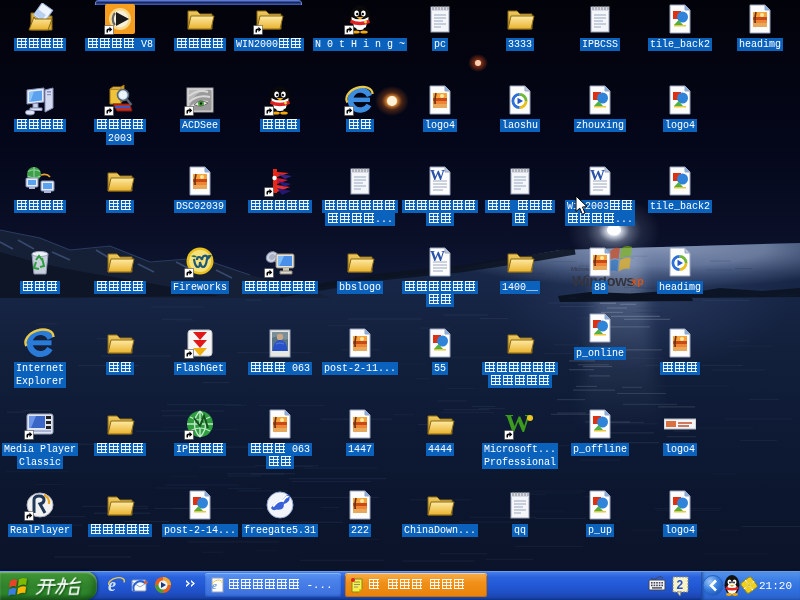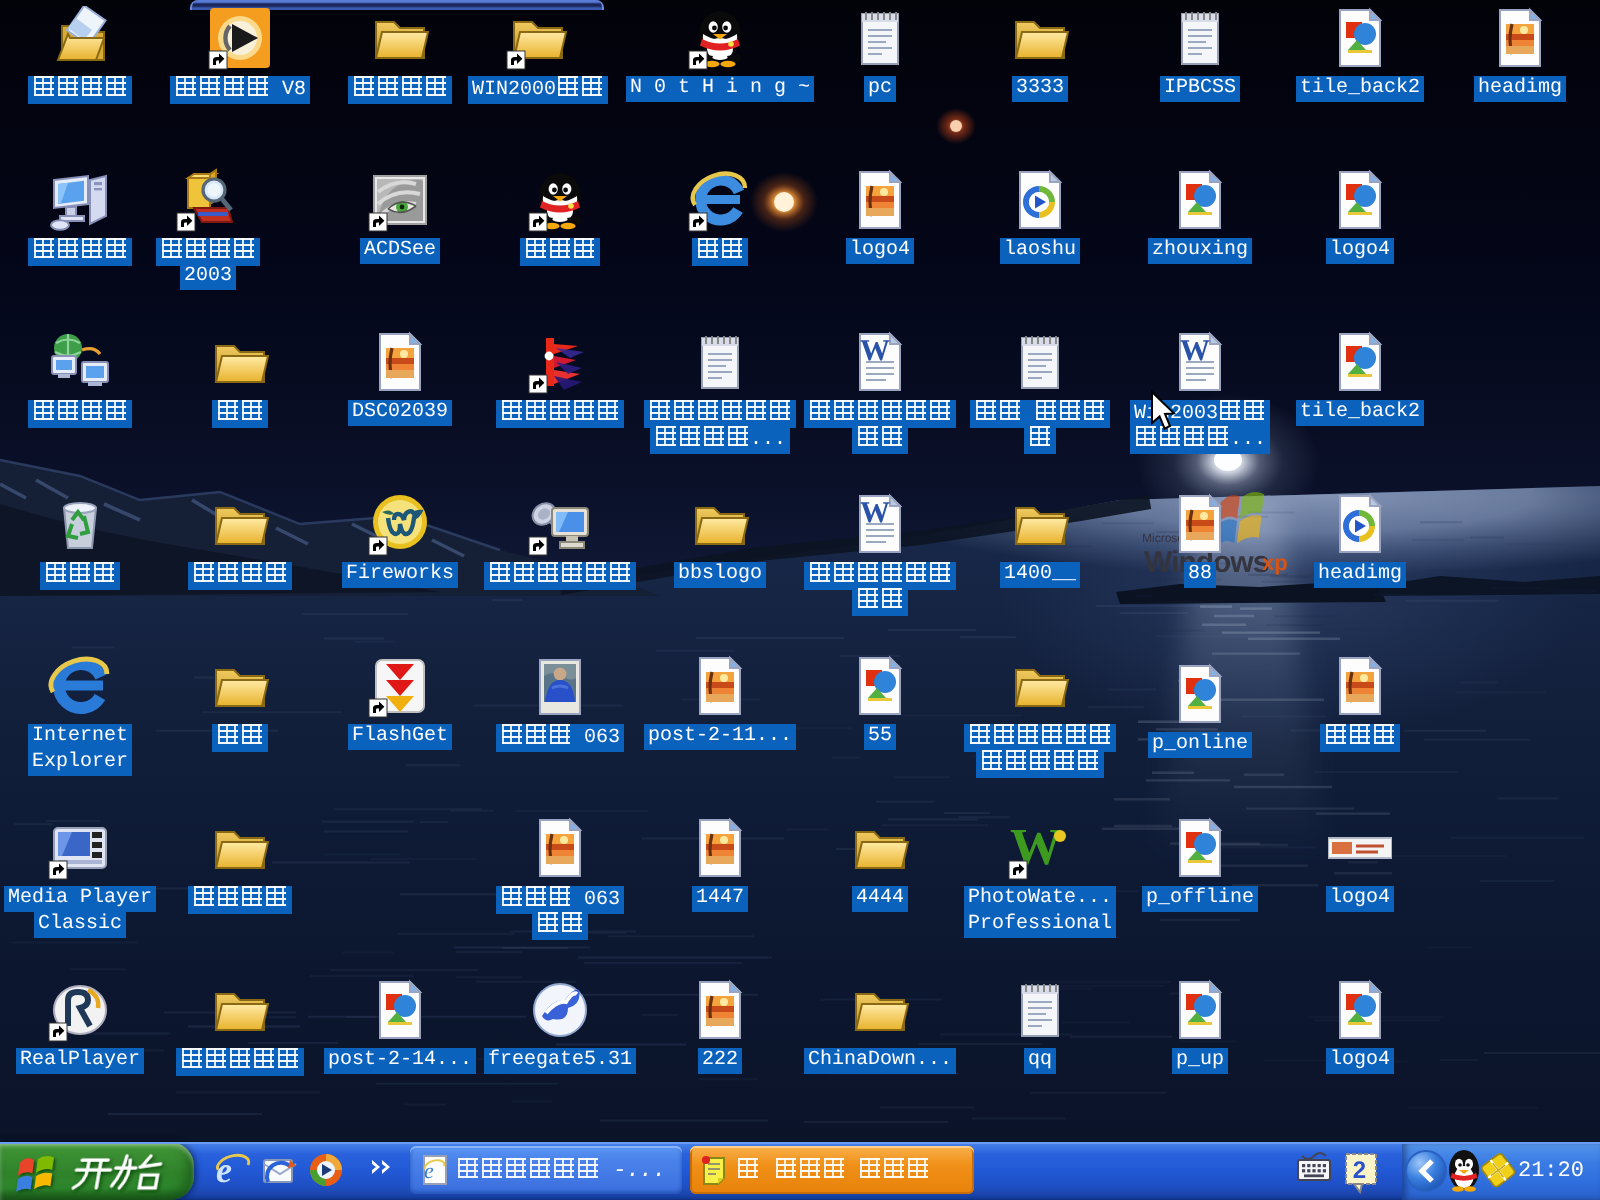--- a/index.html
+++ b/index.html
@@ -629,21 +629,21 @@
       <div class="iw">
         <svg class="ic">
           <use href="#player8"></use>
         </svg>
         <svg class="shx">
           <use href="#sharrow"></use>
         </svg>
       </div>
       <div class="lw"><span class="lbl"><b class="z"></b><b class="z"></b><b class="z"></b><b class="z"></b><i>&nbsp;V8</i></span></div>
     </div>
-    <div class="icon" style="left:44px;top:84px">
+    <div class="icon" style="left:60px;top:84px">
       <div class="iw">
         <svg class="ic">
           <use href="#ciba"></use>
         </svg>
         <svg class="shx">
           <use href="#sharrow"></use>
         </svg>
       </div>
       <div class="lw"><span class="lbl"><b class="z"></b><b class="z"></b><b class="z"></b><b class="z"></b></span></div>
       <div class="lw"><span class="lbl"><i>2003</i></span></div>
@@ -730,20 +730,31 @@
       <div class="iw">
         <svg class="ic">
           <use href="#flashget"></use>
         </svg>
         <svg class="shx">
           <use href="#sharrow"></use>
         </svg>
       </div>
       <div class="lw"><span class="lbl"><i>FlashGet</i></span></div>
     </div>
+    <div class="icon" style="left:140px;top:408px">
+      <div class="iw">
+        <svg class="ic">
+          <use href="#ipq"></use>
+        </svg>
+        <svg class="shx">
+          <use href="#sharrow"></use>
+        </svg>
+      </div>
+      <div class="lw"><span class="lbl"><i>IP</i><b class="z"></b><b class="z"></b><b class="z"></b></span></div>
+    </div>
     <div class="icon" style="left:140px;top:489px">
       <div class="iw">
         <svg class="ic">
           <use href="#img_b"></use>
         </svg>
       </div>
       <div class="lw"><span class="lbl"><i>post-2-14...</i></span></div>
     </div>
     <div class="icon" style="left:209px;top:3px">
       <div class="iw">
@@ -979,21 +990,21 @@
     </div>
     <div class="icon" style="left:460px;top:408px">
       <div class="iw">
         <svg class="ic">
           <use href="#pww"></use>
         </svg>
         <svg class="shx">
           <use href="#sharrow"></use>
         </svg>
       </div>
-      <div class="lw"><span class="lbl"><i>PhotoWate...</i></span></div>
+      <div class="lw"><span class="lbl"><i>Microsoft...</i></span></div>
       <div class="lw"><span class="lbl"><i>Professional</i></span></div>
     </div>
     <div class="icon" style="left:540px;top:3px">
       <div class="iw">
         <svg class="ic">
           <use href="#txt"></use>
         </svg>
       </div>
       <div class="lw"><span class="lbl"><i>IPBCSS</i></span></div>
     </div>
@@ -1023,21 +1034,21 @@
       <div class="lw"><span class="lbl"><b class="z"></b><b class="z"></b><b class="z"></b><b class="z"></b><i>...</i></span></div>
     </div>
     <div class="icon" style="left:540px;top:246px">
       <div class="iw">
         <svg class="ic">
           <use href="#img_o"></use>
         </svg>
       </div>
       <div class="lw"><span class="lbl"><i>88</i></span></div>
     </div>
-    <div class="icon" style="left:540px;top:331px">
+    <div class="icon" style="left:540px;top:312px">
       <div class="iw">
         <svg class="ic">
           <use href="#img_b"></use>
         </svg>
       </div>
       <div class="lw"><span class="lbl"><i>p_online</i></span></div>
     </div>
     <div class="icon" style="left:540px;top:408px">
       <div class="iw">
         <svg class="ic">

